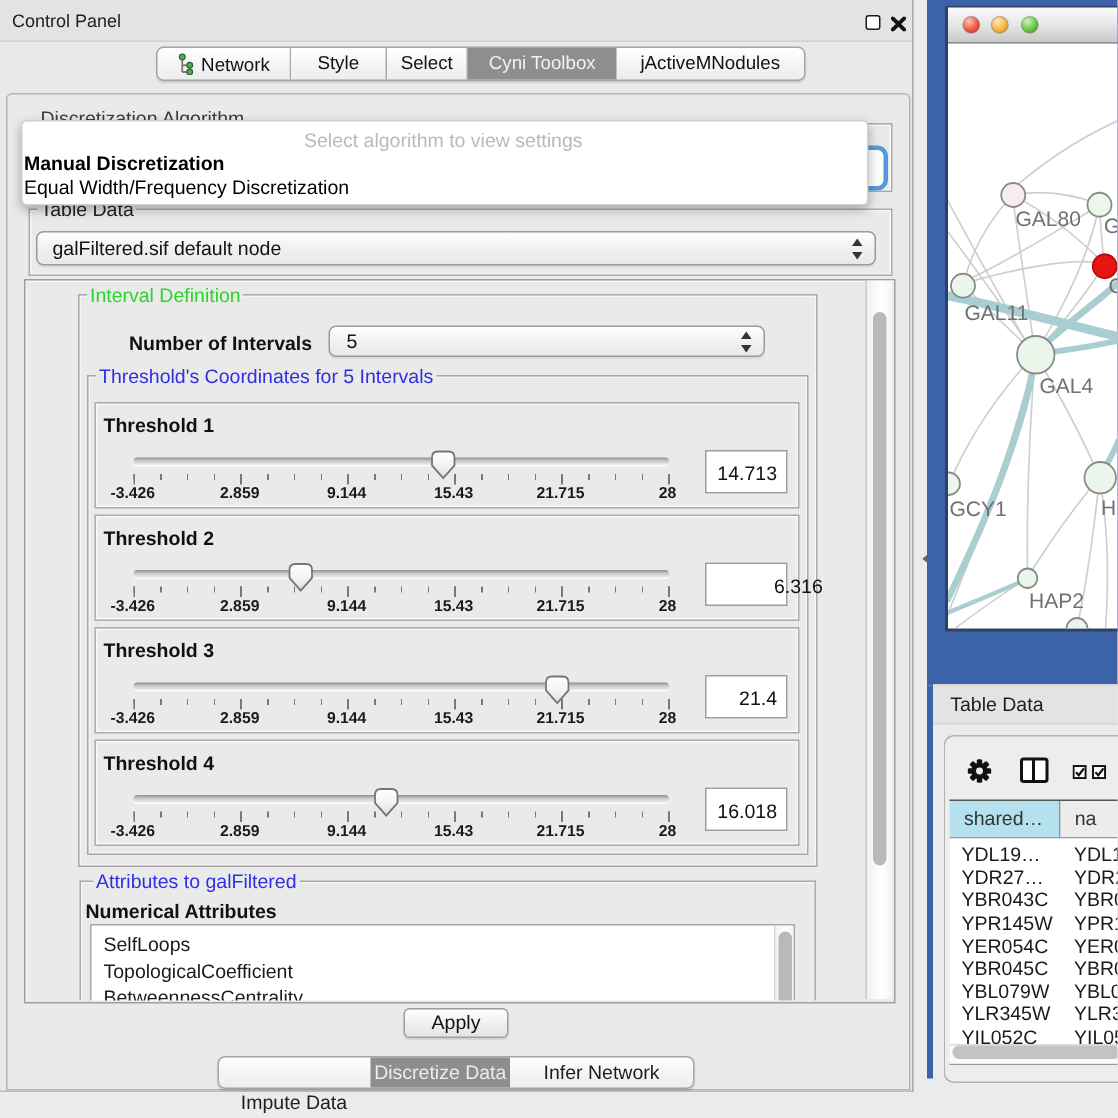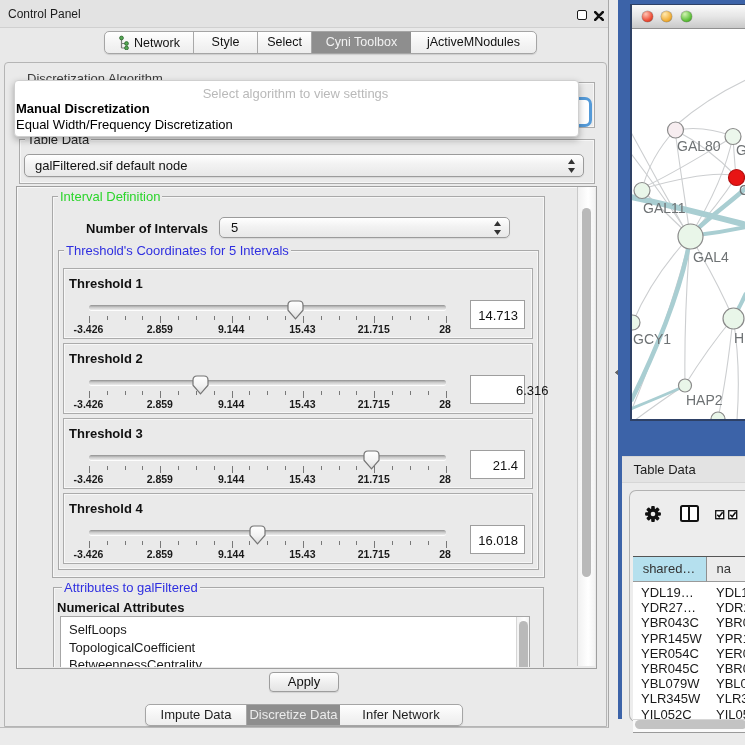--- a/index.html
+++ b/index.html
@@ -157,21 +157,21 @@
 <div class="abs" style="left:57px;top:600px;font-size:13px;font-weight:bold;color:#111;">Numerical Attributes</div>
 <div class="abs" style="left:60px;top:616px;width:468px;height:50px;background:#fff;border:1px solid #a6a6a6;border-bottom:none;overflow:hidden;">
   <div style="position:absolute;left:8px;top:4px;font-size:13px;color:#1a1a1a;line-height:17.7px;">SelfLoops<br>TopologicalCoefficient<br>BetweennessCentrality</div>
   <div style="position:absolute;right:0;top:0;width:12px;height:51px;background:linear-gradient(90deg,#f2f2f2,#fff 60%,#f3f3f3);border-left:1px solid #d6d6d6;"></div>
   <div style="position:absolute;right:1.5px;top:4px;width:9px;height:60px;background:#b9b9b9;border-radius:5px;"></div>
 </div>
 
 <div class="abs" style="left:269px;top:672px;width:68px;height:18px;border:1px solid #9d9d9d;border-radius:4px;background:linear-gradient(#ffffff,#f0f0f0 50%,#e4e4e4);box-shadow:0 1px 1px rgba(0,0,0,.1);font-size:13px;color:#111;text-align:center;line-height:17px;">Apply</div>
 
 <div class="abs" style="left:145px;top:704px;height:20px;border:1px solid #a5a5a5;border-radius:5px;background:linear-gradient(#ffffff,#f4f4f4 55%,#ededed);box-shadow:0 1px 1px rgba(0,0,0,.12);display:flex;font-size:13px;color:#1d1d1d;">
-  <div style="width:100px;border-right:1px solid #a9a9a9;text-align:center;line-height:20px;border-radius:5px 0 0 5px;">Impute Data</div>
+  <div style="width:100px;border-right:1px solid #a9a9a9;text-align:center;line-height:20px;border-radius:5px 0 0 5px;margin-top:20px;">Impute Data</div>
   <div style="width:93px;background:#8e8e8e;color:#ececec;text-align:center;line-height:20px;">Discretize Data</div>
   <div style="width:122px;text-align:center;line-height:20px;border-radius:0 5px 5px 0;">Infer Network</div>
 </div>
 
 <div class="abs" style="left:14px;top:80px;width:563px;height:55px;background:#fff;border:1px solid #cfcfcf;border-radius:4px;box-shadow:0 3px 7px rgba(0,0,0,.3);z-index:50;"></div>
 <div class="abs" style="left:14px;top:86px;width:563px;text-align:center;font-size:13px;color:#b9b9b9;z-index:51;">Select algorithm to view settings</div>
 <div class="abs" style="left:16px;top:101px;font-size:13px;font-weight:bold;color:#000;z-index:51;">Manual Discretization</div>
 <div class="abs" style="left:16px;top:116.5px;font-size:13px;color:#000;z-index:51;">Equal Width/Frequency Discretization</div>
 
 <svg class="abs" style="left:613.5px;top:367.5px;" width="7" height="9" viewBox="0 0 7 9">
@@ -286,21 +286,21 @@
 
 <svg class="abs" style="left:714.5px;top:509.5px;" width="10" height="10" viewBox="0 0 10 10">
       <rect x="0.7" y="0.7" width="8" height="8" fill="#fff" stroke="#111" stroke-width="1.3"></rect>
       <path d="M2.3 4.8 L4.2 6.8 L7.6 2.2" fill="none" stroke="#111" stroke-width="1.5"></path>
     </svg>
 <svg class="abs" style="left:728px;top:509.5px;" width="10" height="10" viewBox="0 0 10 10">
       <rect x="0.7" y="0.7" width="8" height="8" fill="#fff" stroke="#111" stroke-width="1.3"></rect>
       <path d="M2.3 4.8 L4.2 6.8 L7.6 2.2" fill="none" stroke="#111" stroke-width="1.5"></path>
     </svg>
 
-<div class="abs" style="left:632.5px;top:533px;width:112.5px;height:175px;border-top:1.5px solid #555;border-bottom:1px solid #9a9a9a;overflow:hidden;margin-top:23px;">
+<div class="abs" style="left:632.5px;top:533px;width:112.5px;height:175px;border-top:1.5px solid #555;border-bottom:1px solid #9a9a9a;overflow:hidden;">
   <div style="position:absolute;left:0;top:0;width:74px;height:24.5px;background:#b5e0ee;border-right:1px solid #8f8f8f;border-bottom:1px solid #9a9a9a;box-sizing:border-box;font-size:13px;color:#333;text-align:center;line-height:24px;">shared…</div>
   <div style="position:absolute;left:74px;top:0;width:38.5px;height:24.5px;background:#ececec;border-bottom:1px solid #9a9a9a;box-sizing:border-box;font-size:13px;color:#333;line-height:24px;overflow:hidden;"><span style="margin-left:10px;">na</span></div>
   <div style="position:absolute;left:0;top:24.5px;width:112.5px;height:166px;background:#fff;">
     <div style="position:absolute;left:8.5px;top:3.5px;font-size:13px;line-height:15.2px;color:#1a1a1a;white-space:pre;">YDL19…
 YDR27…
 YBR043C
 YPR145W
 YER054C
 YBR045C
 YBL079W

